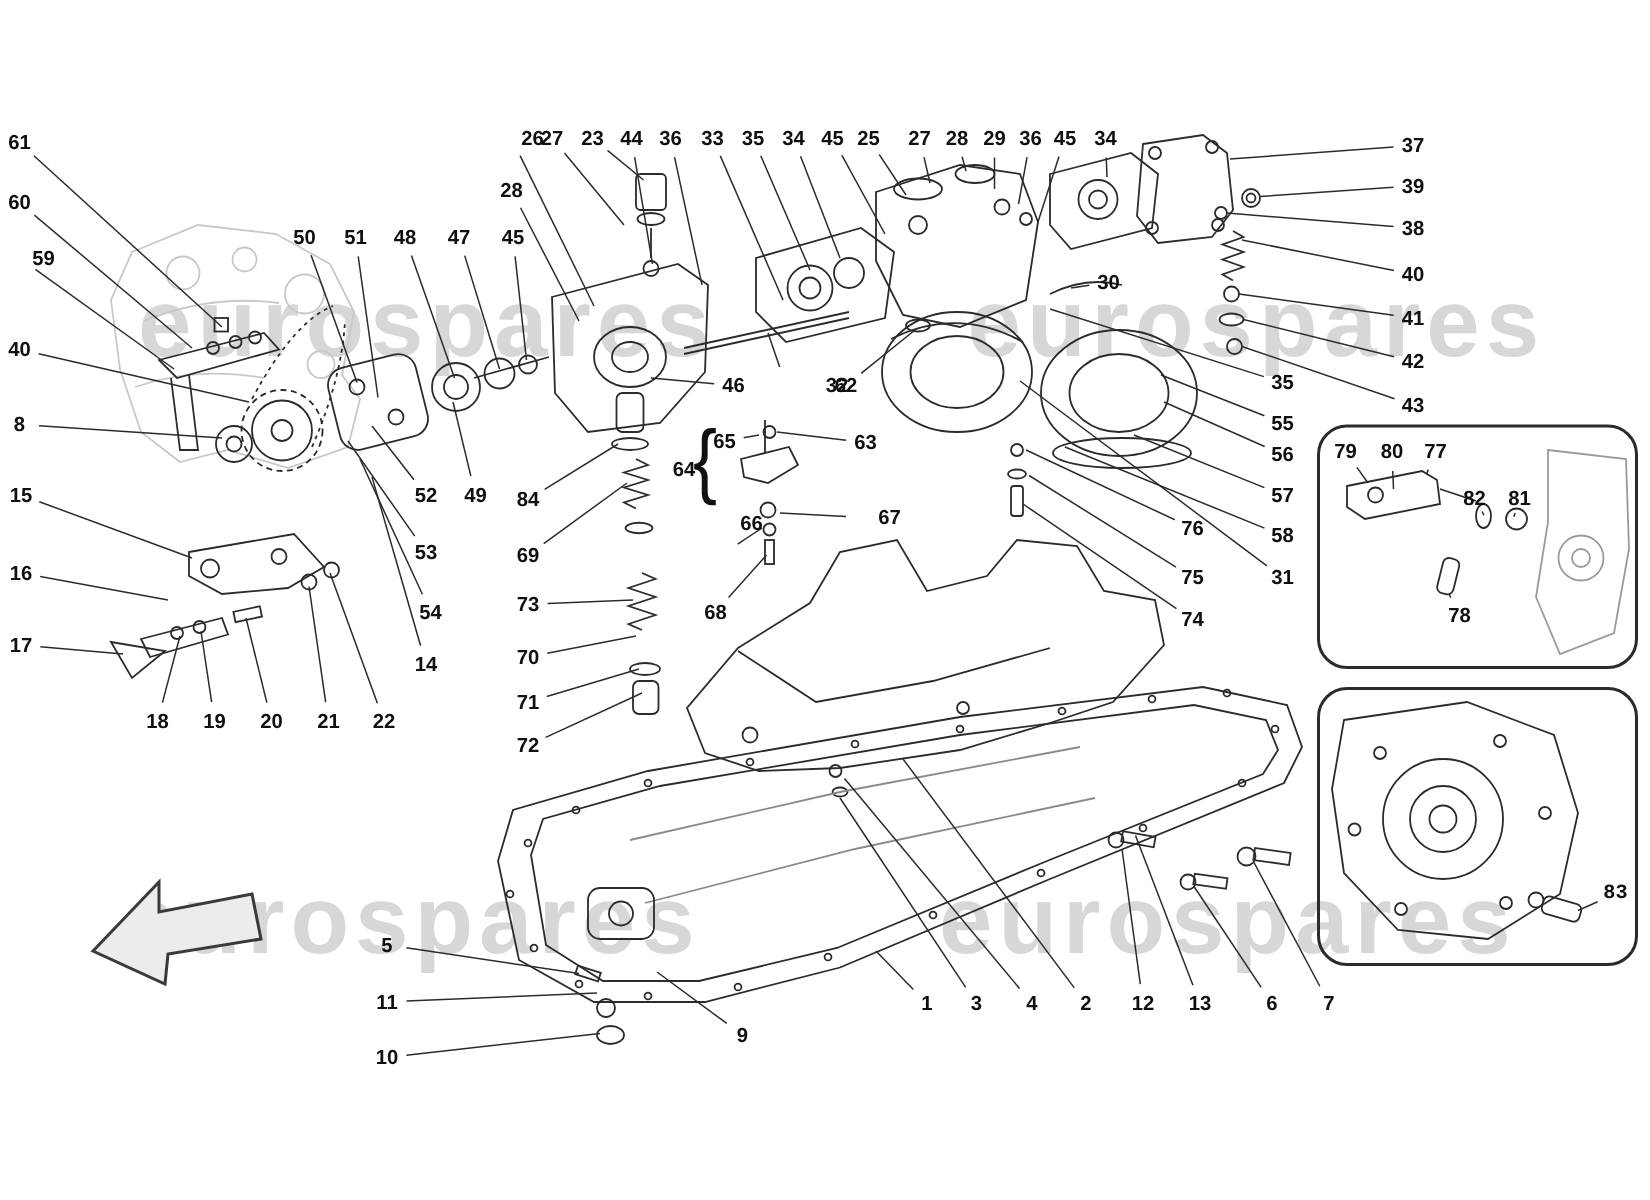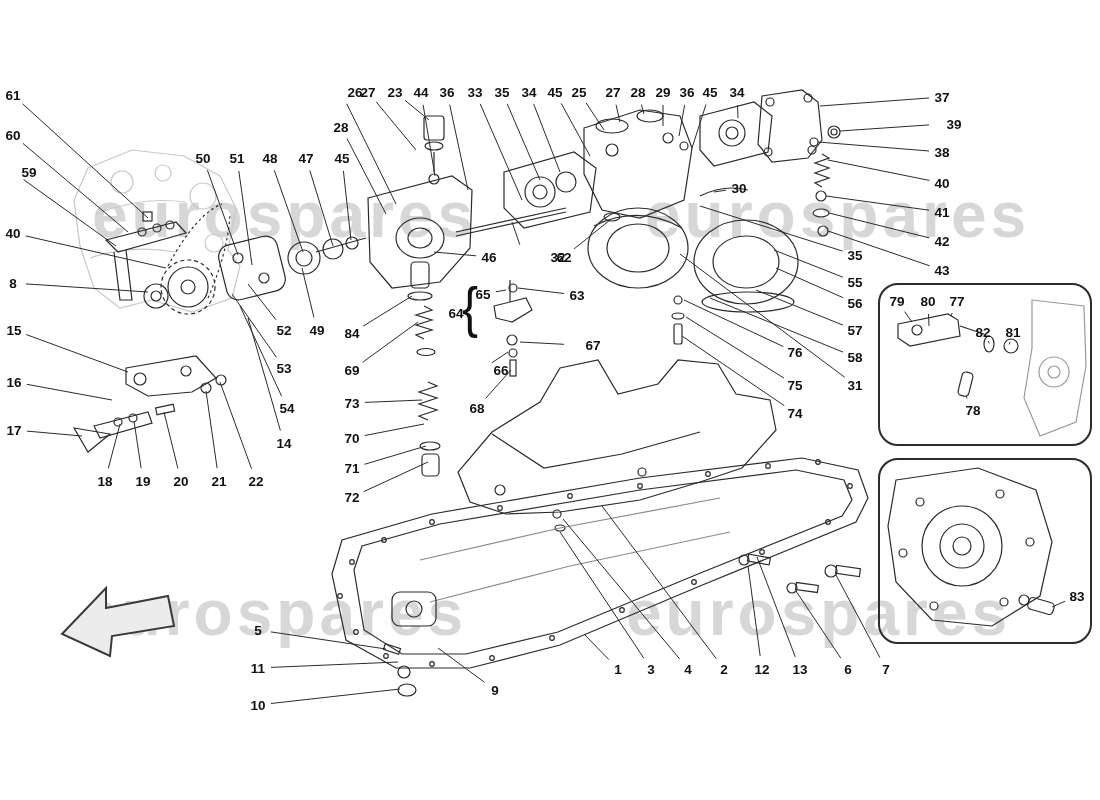--- a/index.html
+++ b/index.html
@@ -394,21 +394,21 @@
       <div class="callout" style="left: 529px; top: 92px;">34</div>
       <div class="callout" style="left: 555px; top: 92px;">45</div>
       <div class="callout" style="left: 579px; top: 92px;">25</div>
       <div class="callout" style="left: 613px; top: 92px;">27</div>
       <div class="callout" style="left: 638px; top: 92px;">28</div>
       <div class="callout" style="left: 663px; top: 92px;">29</div>
       <div class="callout" style="left: 687px; top: 92px;">36</div>
       <div class="callout" style="left: 710px; top: 92px;">45</div>
       <div class="callout" style="left: 737px; top: 92px;">34</div>
       <div class="callout" style="left: 942px; top: 97px;">37</div>
-      <div class="callout" style="left: 942px; top: 124px; margin-left: 12px;">39</div>
+      <div class="callout" style="left: 942px; top: 124px;">39</div>
       <div class="callout" style="left: 942px; top: 152px;">38</div>
       <div class="callout" style="left: 942px; top: 183px;">40</div>
       <div class="callout" style="left: 942px; top: 212px;">41</div>
       <div class="callout" style="left: 942px; top: 241px;">42</div>
       <div class="callout" style="left: 942px; top: 270px;">43</div>
       <div class="callout" style="left: 739px; top: 188px; text-align: center;">30</div>
       <div class="callout" style="left: 855px; top: 255px;">35</div>
       <div class="callout" style="left: 855px; top: 282px;">55</div>
       <div class="callout" style="left: 855px; top: 303px;">56</div>
       <div class="callout" style="left: 855px; top: 330px;">57</div>
@@ -425,21 +425,21 @@
       <div class="callout" style="left: 352px; top: 333px;">84</div>
       <div class="callout" style="left: 352px; top: 370px;">69</div>
       <div class="callout" style="left: 352px; top: 403px;">73</div>
       <div class="callout" style="left: 352px; top: 438px;">70</div>
       <div class="callout" style="left: 352px; top: 468px;">71</div>
       <div class="callout" style="left: 352px; top: 497px;">72</div>
       <div class="callout" style="left: 483px; top: 294px;">65</div>
       <div class="callout" style="left: 456px; top: 313px;">64</div>
       <div class="callout" style="left: 577px; top: 295px;">63</div>
       <div class="callout" style="left: 577px; top: 345px; padding-left: 32px;">67</div>
-      <div class="callout" style="left: 481px; top: 370px; padding-left: 40px;">66</div>
+      <div class="callout" style="left: 481px; top: 349px; padding-left: 40px;">66</div>
       <div class="callout" style="left: 477px; top: 408px;">68</div>
       <div class="callout" style="left: 795px; top: 352px;">76</div>
       <div class="callout" style="left: 795px; top: 385px;">75</div>
       <div class="callout" style="left: 795px; top: 413px;">74</div>
       <div class="callout" style="left: 258px; top: 630px;">5</div>
       <div class="callout" style="left: 258px; top: 668px;">11</div>
       <div class="callout" style="left: 258px; top: 705px;">10</div>
       <div class="callout" style="left: 495px; top: 690px;">9</div>
       <div class="callout" style="left: 618px; top: 669px;">1</div>
       <div class="callout" style="left: 651px; top: 669px;">3</div>
@@ -448,17 +448,17 @@
       <div class="callout" style="left: 762px; top: 669px;">12</div>
       <div class="callout" style="left: 800px; top: 669px;">13</div>
       <div class="callout" style="left: 848px; top: 669px;">6</div>
       <div class="callout" style="left: 886px; top: 669px;">7</div>
       <div class="callout" style="left: 897px; top: 301px;">79</div>
       <div class="callout" style="left: 928px; top: 301px;">80</div>
       <div class="callout" style="left: 957px; top: 301px;">77</div>
       <div class="callout" style="left: 983px; top: 332px;">82</div>
       <div class="callout" style="left: 1013px; top: 332px;">81</div>
       <div class="callout" style="left: 973px; top: 410px;">78</div>
-      <div class="callout" style="left: 1077px; top: 596px;">83</div>
+      <div class="callout" style="left: 1077px; top: 596px; font-family: Liberation Mono, monospace;">83</div>
       <div class="brace" style="left: 470px; top: 308px; font-size: 48px;">{</div>
     </div>
 
 </div>
 
 </body></html>

